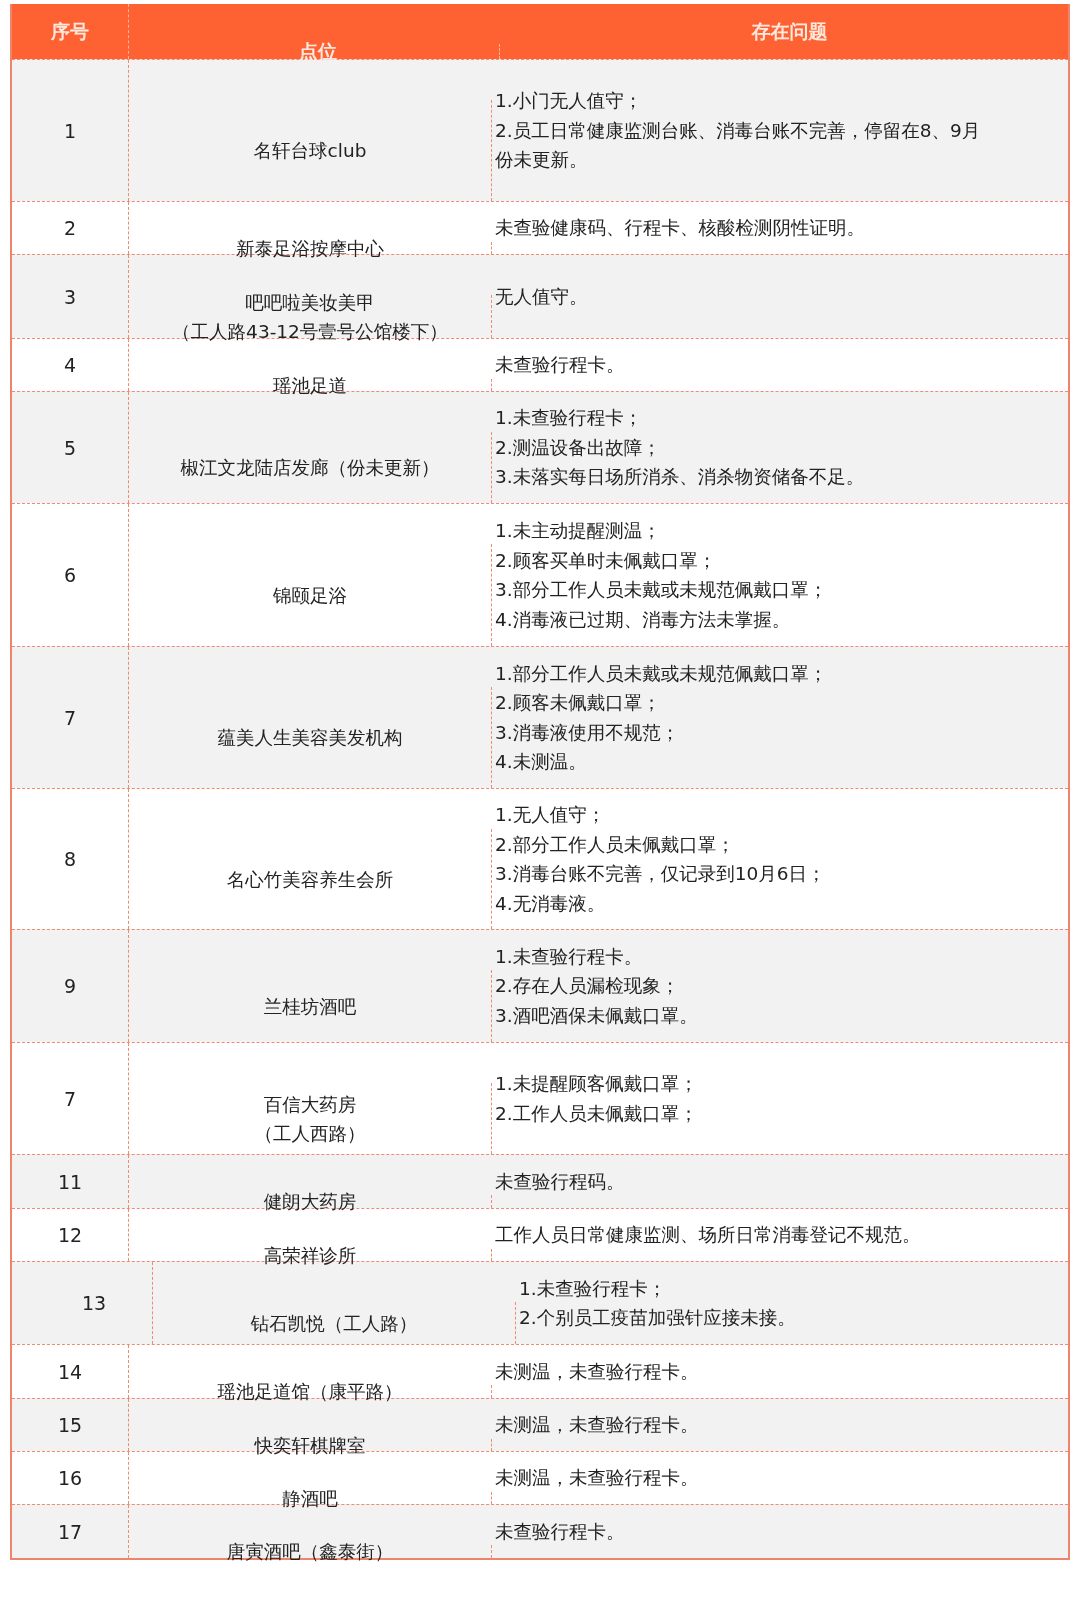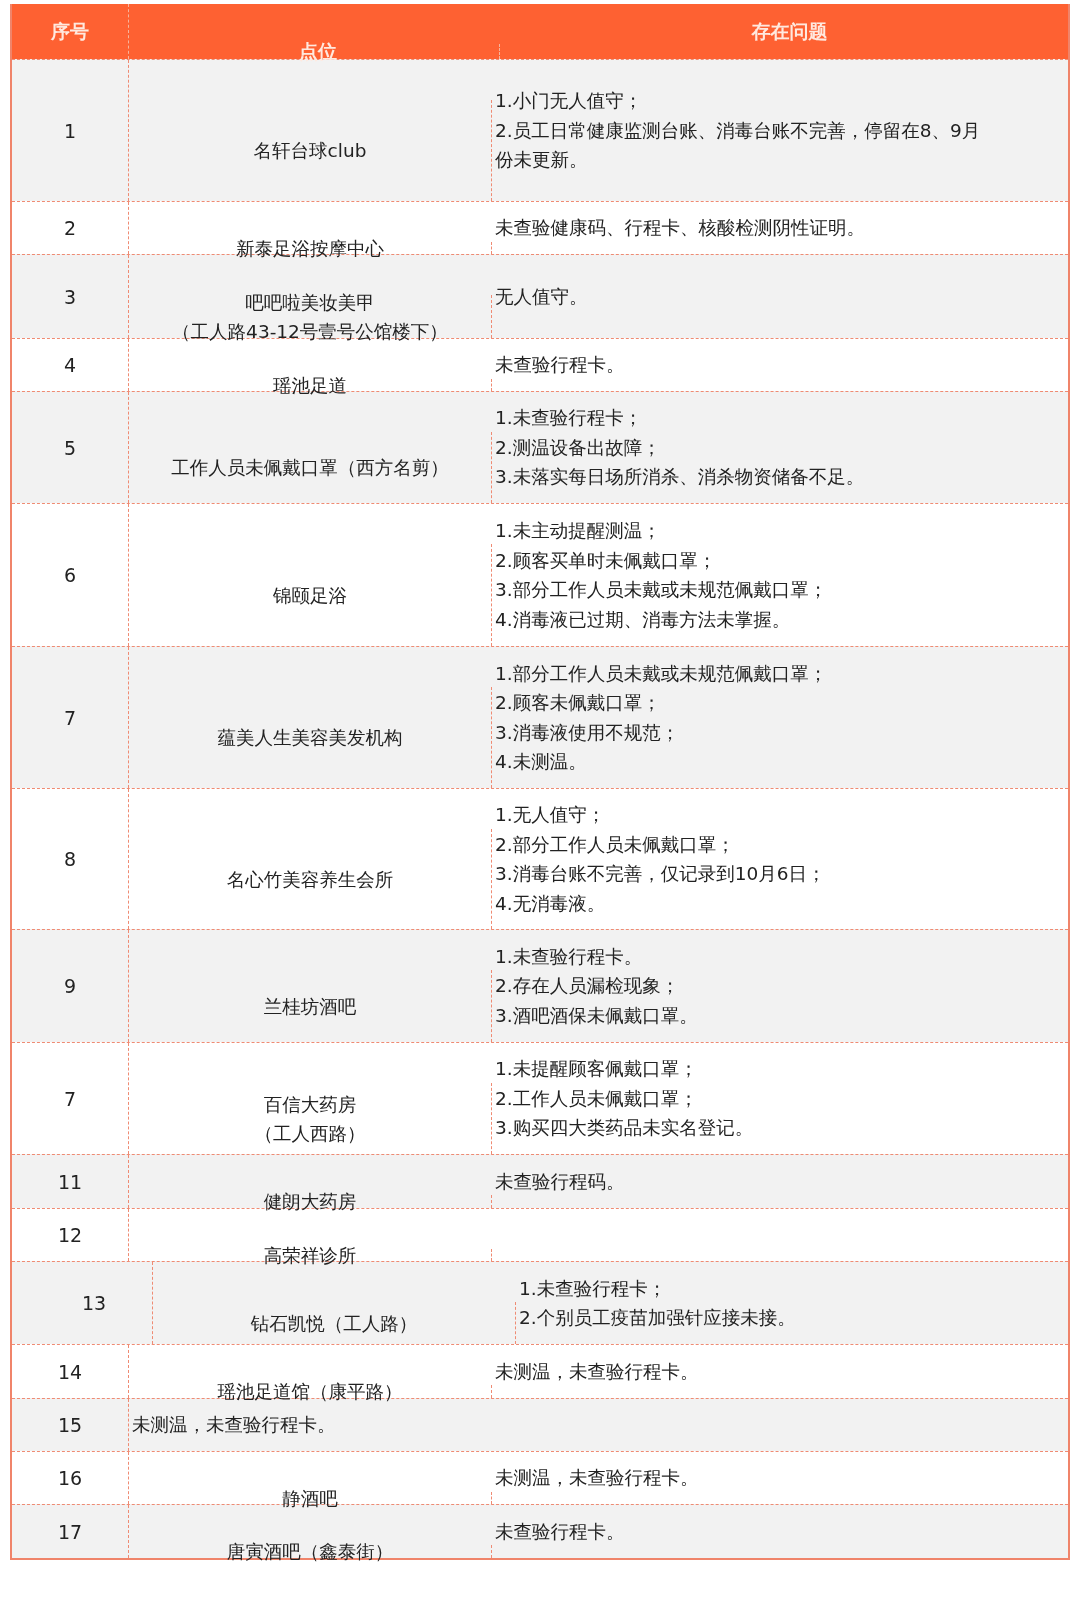--- a/index.html
+++ b/index.html
@@ -65,21 +65,21 @@
         <div class="cell c2">
           <span class="line">瑶池足道</span>
         </div>
         <div class="cell c3">
           <span class="line">未查验行程卡。</span>
         </div>
       </div>
       <div class="row alt" style="height: 112px;">
         <div class="cell c1">5</div>
         <div class="cell c2">
-          <span class="line">工作人员未佩戴口罩（西方名剪）</span>
+          <span class="line">椒江文龙陆店发廊（份未更新）</span>
         </div>
         <div class="cell c3">
           <span class="line">1.未查验行程卡；</span>
           <span class="line">2.测温设备出故障；</span>
           <span class="line">3.未落实每日场所消杀、消杀物资储备不足。</span>
         </div>
       </div>
       <div class="row white" style="height: 143px;">
         <div class="cell c1">6</div>
         <div class="cell c2">
@@ -129,37 +129,39 @@
       </div>
       <div class="row white" style="height: 112px;">
         <div class="cell c1">7</div>
         <div class="cell c2">
           <span class="line">百信大药房</span>
           <span class="line">（工人西路）</span>
         </div>
         <div class="cell c3">
           <span class="line">1.未提醒顾客佩戴口罩；</span>
           <span class="line">2.工作人员未佩戴口罩；</span>
-          <span class="line">3.购买四大类药品未实名登记。</span>
         </div>
       </div>
       <div class="row alt" style="height: 54px;">
         <div class="cell c1">11</div>
         <div class="cell c2">
           <span class="line">健朗大药房</span>
         </div>
         <div class="cell c3">
           <span class="line">未查验行程码。</span>
         </div>
       </div>
       <div class="row white" style="height: 53px;">
         <div class="cell c1">12</div>
         <div class="cell c2">
           <span class="line">高荣祥诊所</span>
         </div>
+        <div class="cell c3">
+          <span class="line">工作人员日常健康监测、场所日常消毒登记不规范。</span>
+        </div>
       </div>
       <div class="row alt" style="height: 83px; padding-left: 24px;">
         <div class="cell c1">13</div>
         <div class="cell c2">
           <span class="line">钻石凯悦（工人路）</span>
         </div>
         <div class="cell c3">
           <span class="line">1.未查验行程卡；</span>
           <span class="line">2.个别员工疫苗加强针应接未接。</span>
         </div>
@@ -168,20 +170,23 @@
         <div class="cell c1">14</div>
         <div class="cell c2">
           <span class="line">瑶池足道馆（康平路）</span>
         </div>
         <div class="cell c3">
           <span class="line">未测温，未查验行程卡。</span>
         </div>
       </div>
       <div class="row alt" style="height: 53px;">
         <div class="cell c1">15</div>
+        <div class="cell c2">
+          <span class="line">快奕轩棋牌室</span>
+        </div>
         <div class="cell c3">
           <span class="line">未测温，未查验行程卡。</span>
         </div>
       </div>
       <div class="row white" style="height: 53px;">
         <div class="cell c1">16</div>
         <div class="cell c2">
           <span class="line">静酒吧</span>
         </div>
         <div class="cell c3">

